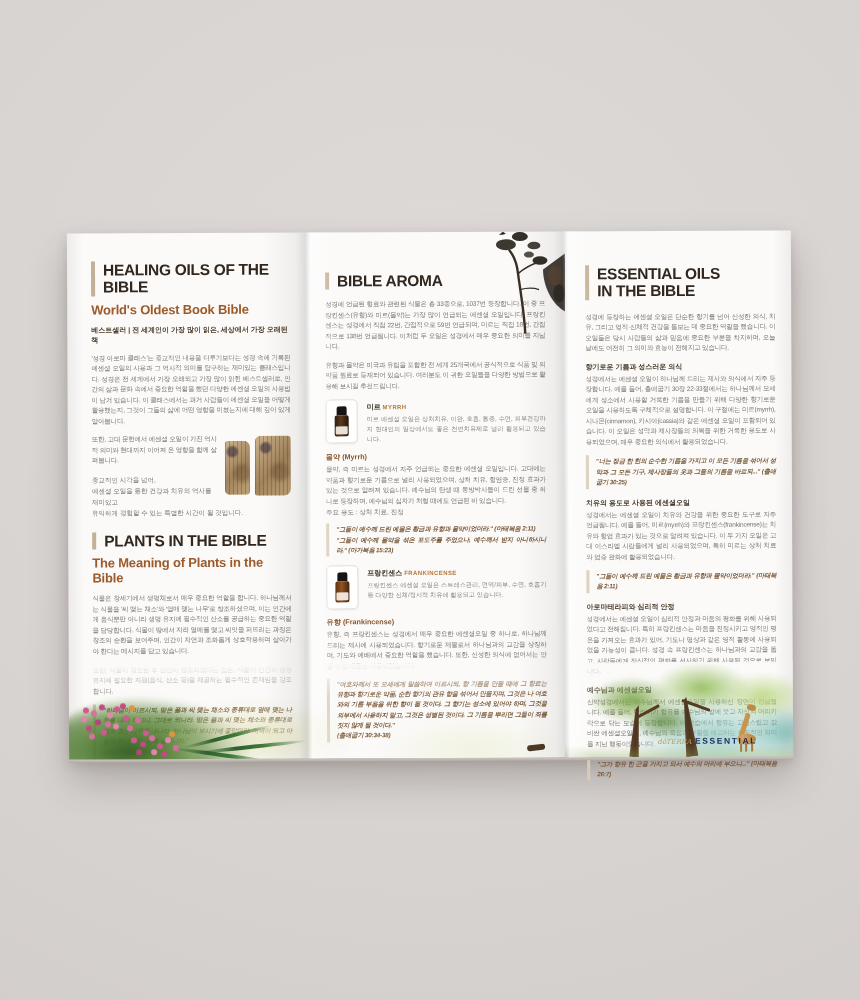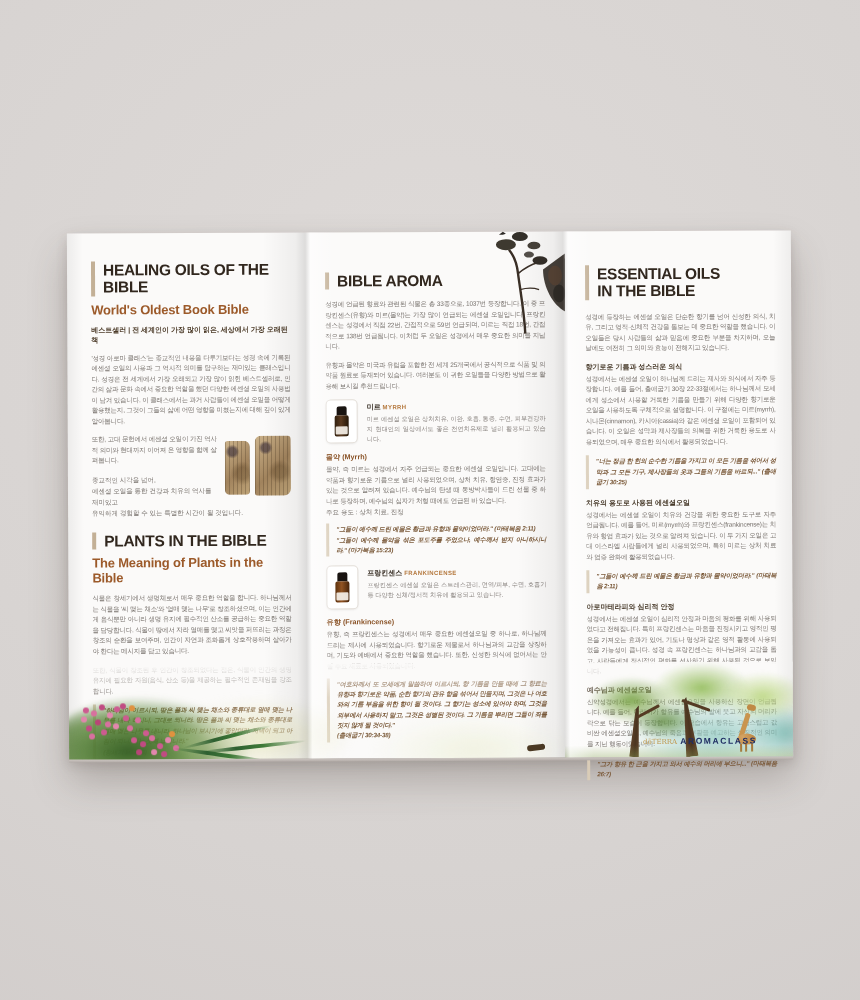--- a/index.html
+++ b/index.html
@@ -138,21 +138,21 @@
   .giraffe .neck{position:absolute;left:9px;bottom:10px;width:5px;height:26px;background:#c9944e;transform:rotate(18deg);border-radius:2px;}
   .giraffe .head{position:absolute;left:14px;top:0;width:9px;height:6px;background:#c08a45;border-radius:3px;transform:rotate(14deg);}
   .giraffe .bod{position:absolute;left:4px;bottom:4px;width:19px;height:11px;background:radial-gradient(circle at 30% 30%,#d5a463,#b57e3c);border-radius:50%;}
   .giraffe .leg{position:absolute;bottom:-3px;width:2px;height:8px;background:#a9763a;}
   .giraffe .l1{left:7px;} .giraffe .l2{left:12px;} .giraffe .l3{left:18px;}
   .grass{position:absolute;left:496px;right:0;bottom:0;height:12px;background:linear-gradient(rgba(140,170,90,0),rgba(140,170,90,.35));}
   .fade-top{position:absolute;left:0;right:0;top:0;height:34px;background:linear-gradient(#fbfaf9,rgba(251,250,249,0));}
 
   
   .logo{position:absolute;right:36px;bottom:9px;z-index:7;white-space:nowrap;}
-  .logo .script{font-family:"DejaVu Serif","Liberation Serif",serif;font-size:7px;color:#c09a52;margin-right:3px;}
+  .logo .script{font-family:"DejaVu Serif","Liberation Serif",serif;font-style:italic;font-size:7px;color:#c09a52;margin-right:3px;}
   .logo .main{font-size:8.5px;font-weight:bold;color:#1f2d63;letter-spacing:1.6px;}
 </style>
 </head>
 <body>
 
 <div class="stage">
   <div class="brochure">
 
     <div class="panel panel-left">
       <h2 class="sec-title">HEALING OILS OF THE BIBLE</h2>
@@ -296,18 +296,18 @@
           <div class="head"></div>
           <div class="bod"></div>
         <div class="leg l1"></div>
           <div class="leg l2"></div>
           <div class="leg l3"></div>
       </div>
       <div class="grass"></div>
     </div>
 
     <div class="logo">
-      <span class="script">dōTERRA</span><span class="main">AROMACLASS</span>
+      <span class="script">dōTERRA</span><span class="main">ESSENTIAL</span>
     </div>
 
     <div class="fold-shading"></div>
   </div>
 </div>
 
 </body></html>

